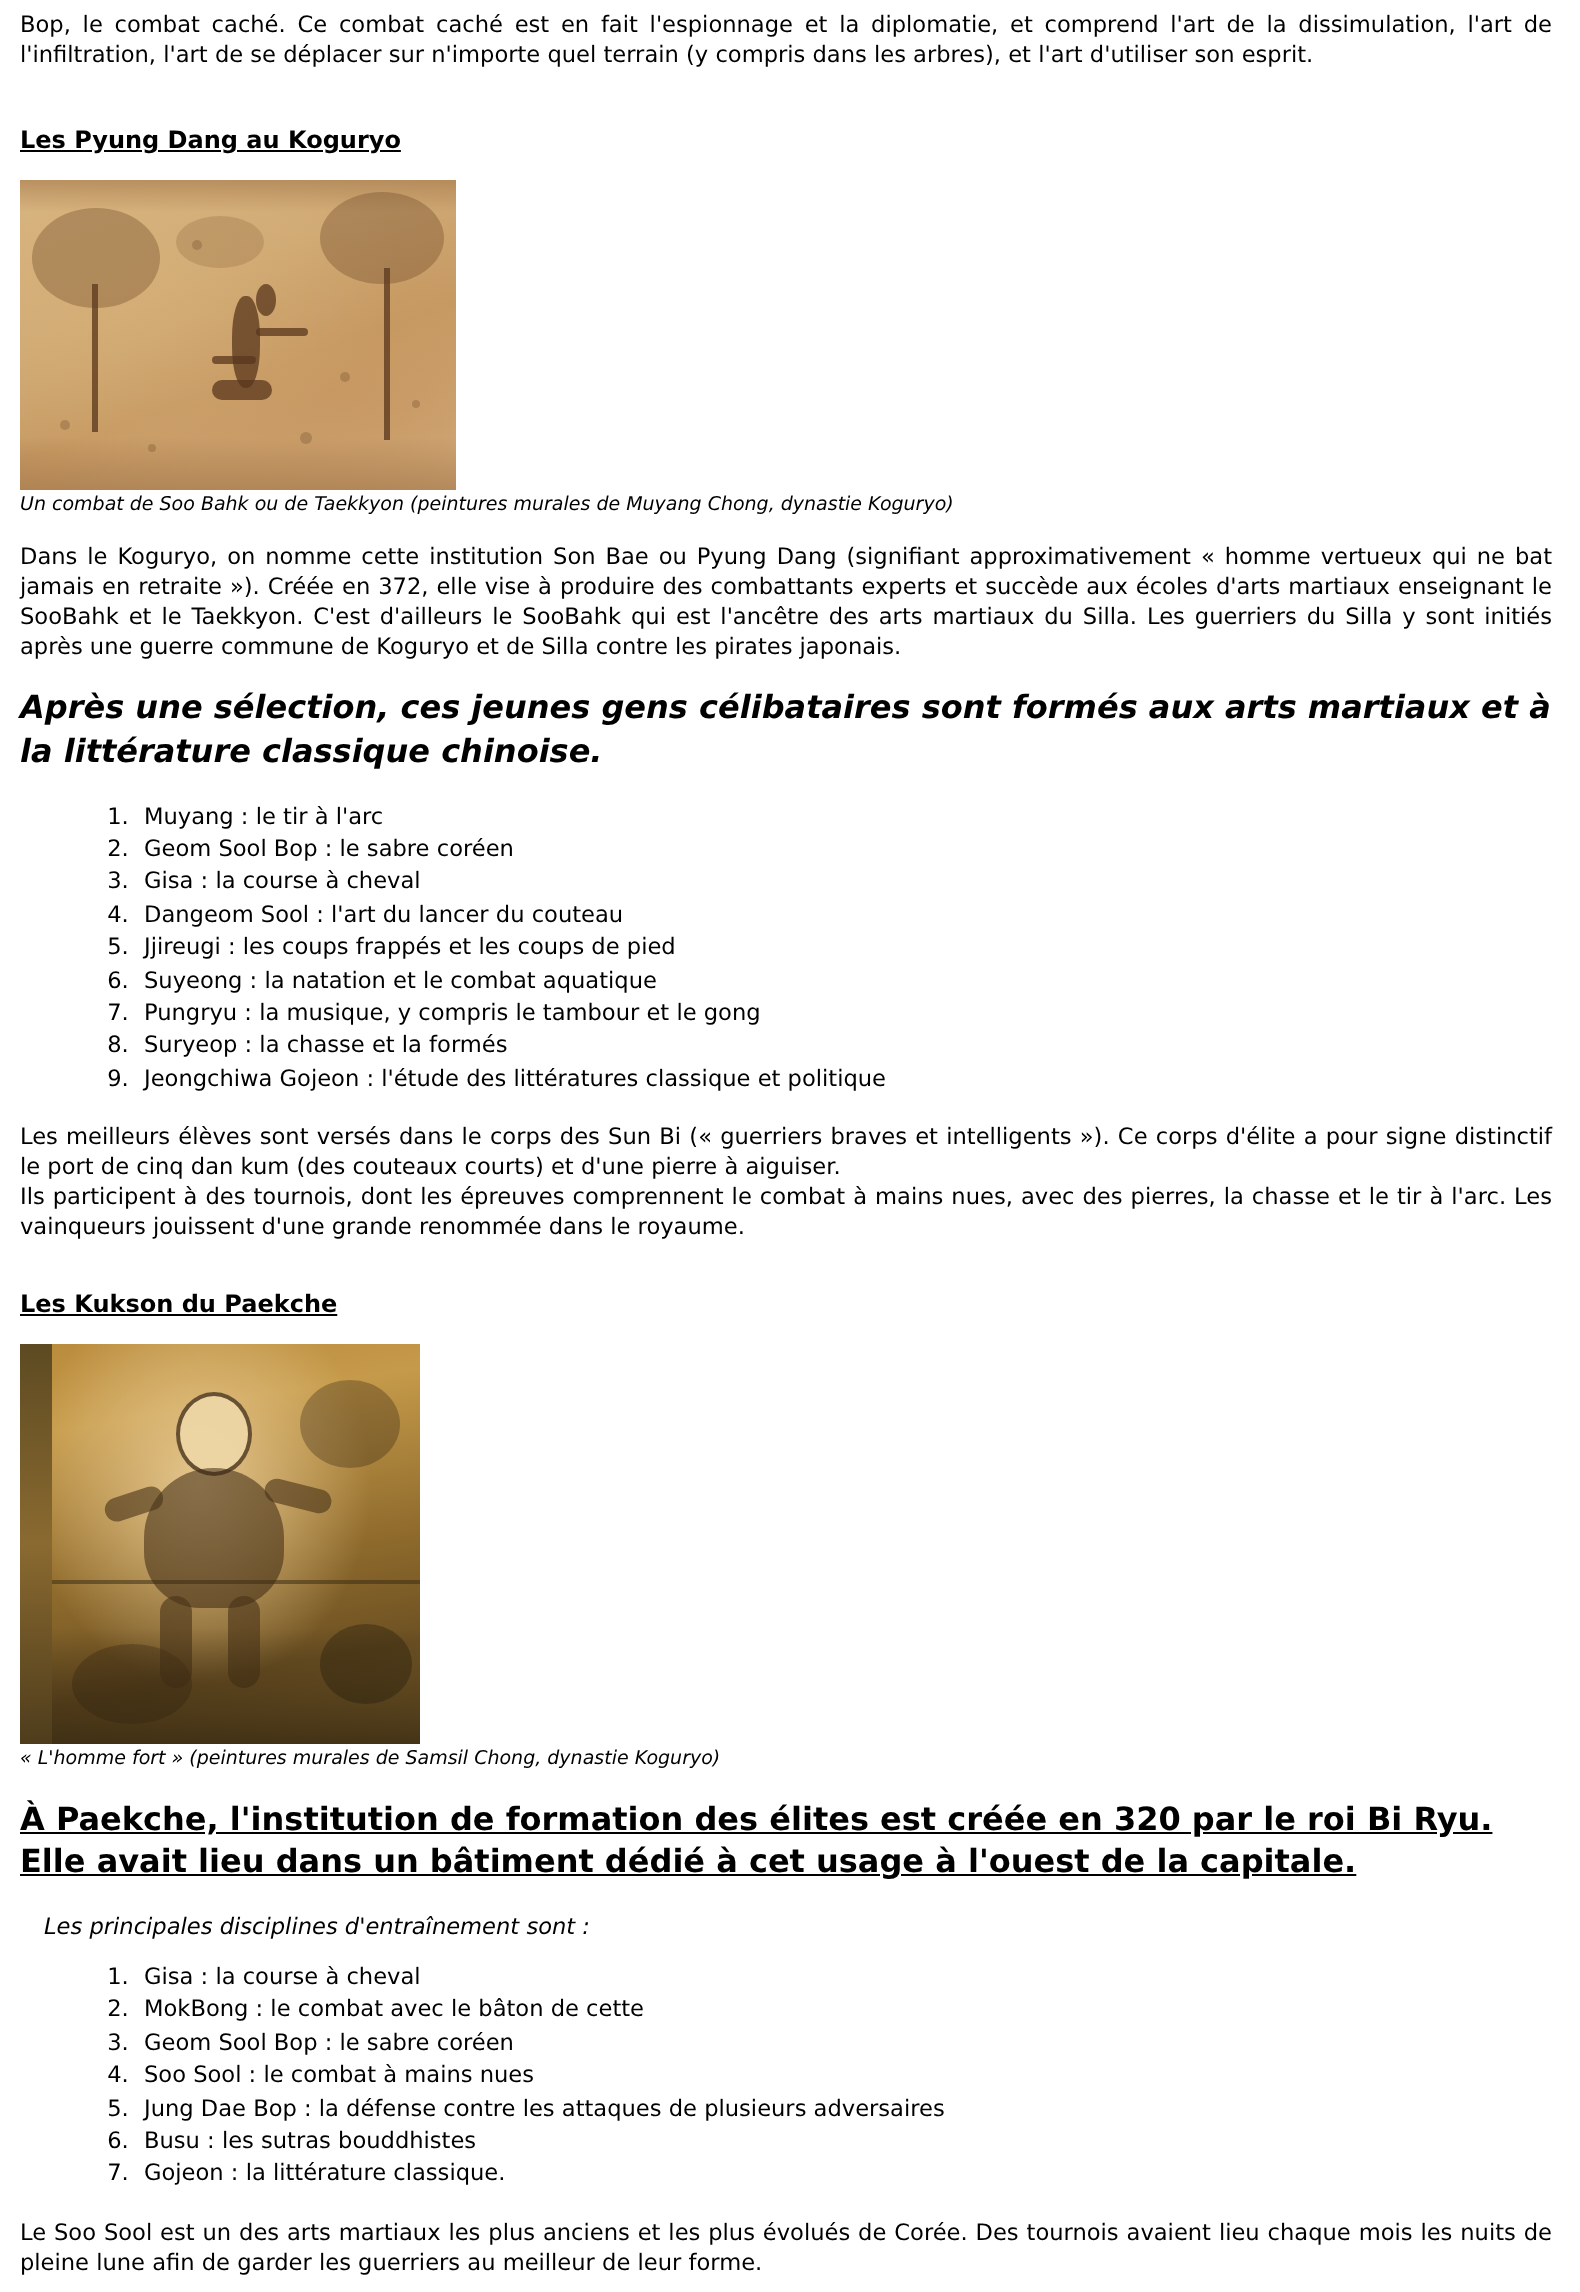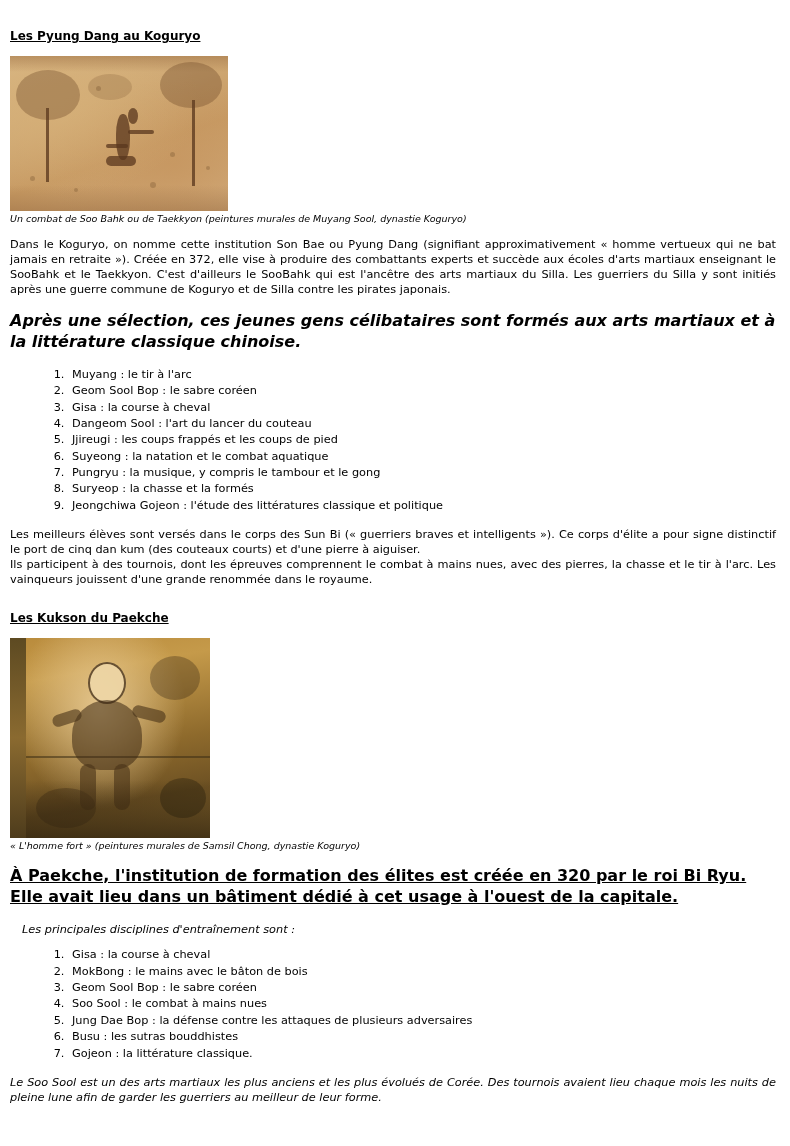--- a/index.html
+++ b/index.html
@@ -171,28 +171,28 @@
     position: absolute;
     left: 16px; right: 0; bottom: 0;
     height: 58px;
     background: linear-gradient(0deg, rgba(45,33,14,0.75), rgba(45,33,14,0));
   }
   .bottom-block {
     margin-top: 14px;
     font-size: 11.3px;
     text-align: justify;
     line-height: 1.32;
-    font-style: italic;
   }
 </style>
 </head>
 <body>
 
 <div class="page">
 
+  <p class="para top-para">Bop, le combat caché. Ce combat caché est en fait l'espionnage et la diplomatie, et comprend l'art de la dissimulation, l'art de l'infiltration, l'art de se déplacer sur n'importe quel terrain (y compris dans les arbres), et l'art d'utiliser son esprit.</p>
 
   <h2 class="section-heading">Les Pyung Dang au Koguryo</h2>
 
   <div class="figure">
     <div class="mural1">
       <div class="topband"></div>
       <div class="botband"></div>
       <div class="canopy" style="left:6px; top:14px; width:64px; height:50px;"></div>
       <div class="canopy" style="left:150px; top:6px; width:62px; height:46px;"></div>
       <div class="tree" style="left:36px; top:52px; height:74px;"></div>
@@ -203,21 +203,21 @@
       <div class="fig" style="left:118px; top:74px; width:26px; height:4px; border-radius:3px;"></div>
       <div class="fig" style="left:96px; top:88px; width:22px; height:4px; border-radius:3px;"></div>
       <div class="speck" style="left:20px; top:120px; width:5px; height:5px;"></div>
       <div class="speck" style="left:64px; top:132px; width:4px; height:4px;"></div>
       <div class="speck" style="left:140px; top:126px; width:6px; height:6px;"></div>
       <div class="speck" style="left:196px; top:110px; width:4px; height:4px;"></div>
       <div class="speck" style="left:86px; top:30px; width:5px; height:5px;"></div>
       <div class="speck" style="left:160px; top:96px; width:5px; height:5px;"></div>
       <div class="canopy" style="left:78px; top:18px; width:44px; height:26px; background:rgba(120,82,44,0.22);"></div>
     </div>
-    <p class="caption">Un combat de Soo Bahk ou de Taekkyon (peintures murales de Muyang Sool, dynastie Koguryo)</p>
+    <p class="caption">Un combat de Soo Bahk ou de Taekkyon (peintures murales de Muyang Chong, dynastie Koguryo)</p>
   </div>
 
   <p class="para">Dans le Koguryo, on nomme cette institution Son Bae ou Pyung Dang (signifiant approximativement « homme vertueux qui ne bat jamais en retraite »). Créée en 372, elle vise à produire des combattants experts et succède aux écoles d'arts martiaux enseignant le SooBahk et le Taekkyon. C'est d'ailleurs le SooBahk qui est l'ancêtre des arts martiaux du Silla. Les guerriers du Silla y sont initiés après une guerre commune de Koguryo et de Silla contre les pirates japonais.</p>
 
   <p class="italic-note">Après une sélection, ces jeunes gens célibataires sont formés aux arts martiaux et à la littérature classique chinoise.</p>
 
 
   <ol class="disciplines">
     <li>Muyang : le tir à l'arc</li>
     <li>Geom Sool Bop : le sabre coréen</li>
@@ -252,21 +252,21 @@
     </div>
     <p class="caption">« L'homme fort » (peintures murales de Samsil Chong, dynastie Koguryo)</p>
   </div>
 
   <p class="italic-note" style="font-style:normal; text-decoration:underline;">À Paekche, l'institution de formation des élites est créée en 320 par le roi Bi Ryu. Elle avait lieu dans un bâtiment dédié à cet usage à l'ouest de la capitale.</p>
 
   <p class="list-intro-italic">Les principales disciplines d'entraînement sont :</p>
 
   <ol class="disciplines">
     <li>Gisa : la course à cheval</li>
-    <li>MokBong : le mains avec le bâton de bois</li>
+    <li>MokBong : le combat avec le bâton de cette</li>
     <li>Geom Sool Bop : le sabre coréen</li>
     <li>Soo Sool : le combat à mains nues</li>
     <li>Jung Dae Bop : la défense contre les attaques de plusieurs adversaires</li>
     <li>Busu : les sutras bouddhistes</li>
     <li>Gojeon : la littérature classique.</li>
   </ol>
 
   <div class="bottom-block">
     <p class="para-tight">Le Soo Sool est un des arts martiaux les plus anciens et les plus évolués de Corée. Des tournois avaient lieu chaque mois les nuits de pleine lune afin de garder les guerriers au meilleur de leur forme.</p>
   </div>

